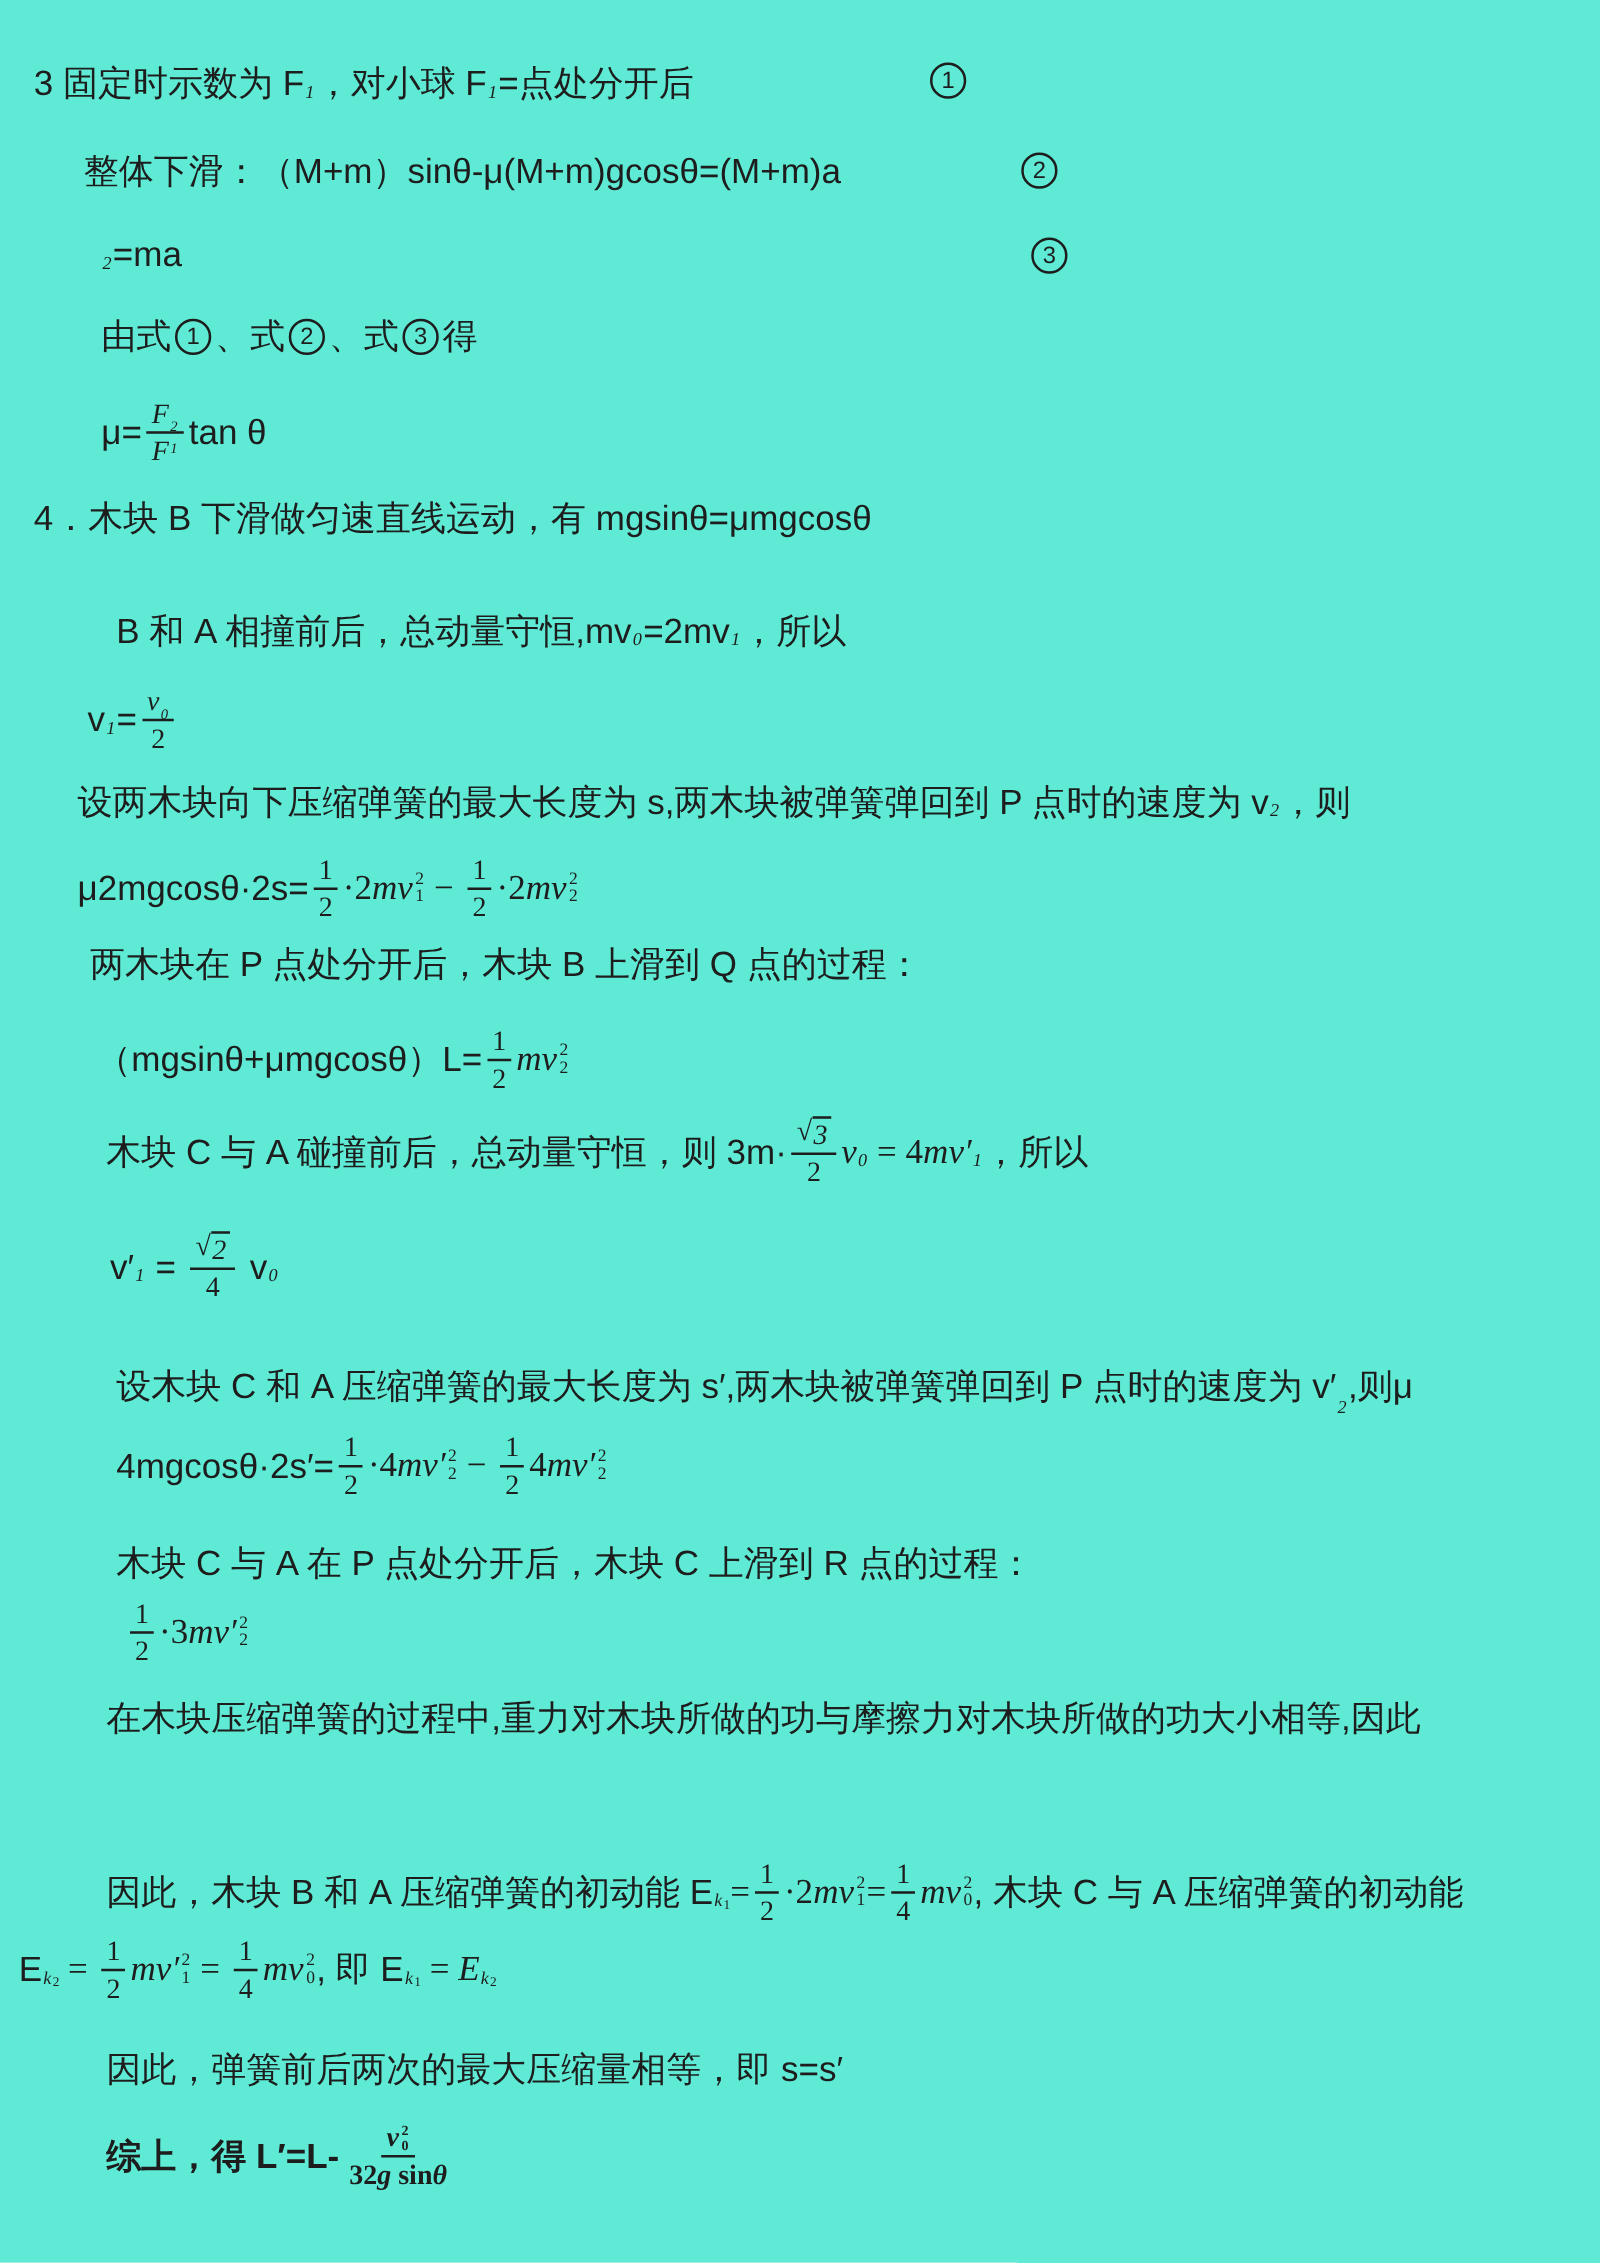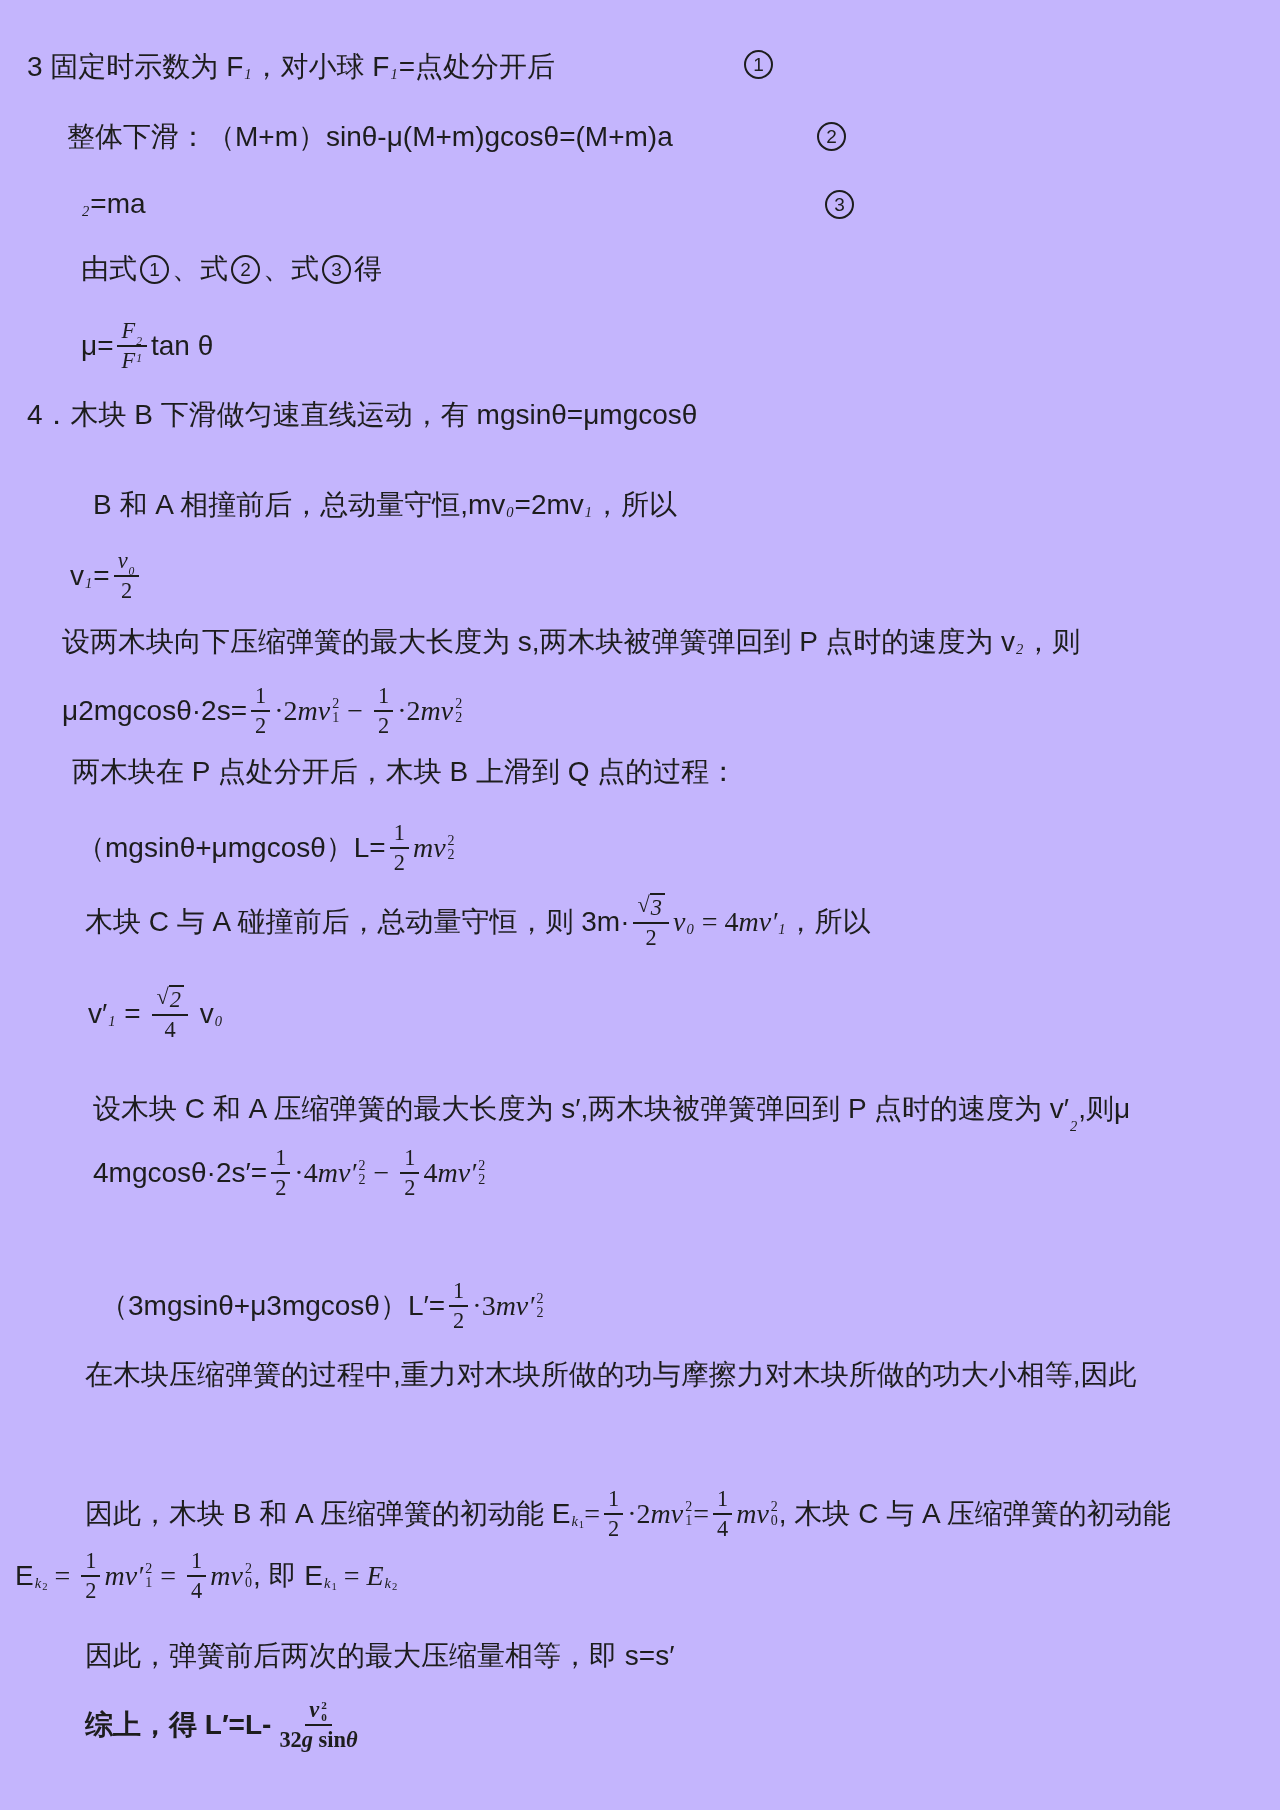--- a/index.html
+++ b/index.html
@@ -78,38 +78,39 @@
   .sqrt .rsign{font-style:normal;transform:translateY(-1px);}
   .sqrt .rad{
     border-top:2px solid #1d1d1d;
     font-style:italic;
     padding:0 3px 0 1px;
   }
 </style>
 </head>
 <body>
 
-<div id="page" style="width: 1280px; height: 1810px; background: #c4b5fd; color: rgb(29, 29, 29);">
+<div id="page" style="width: 1280px; height: 1810px; background: #5eead4; color: rgb(29, 29, 29);">
     <div class="line" style="left: 27px; top: 48px;"><span class="seg-txt">3 固定时示数为 F</span><span class="seg-sub">1</span><span class="seg-txt">，对小球 F</span><span class="seg-sub">1</span><span class="seg-txt">=点处分开后</span></div>
     <div class="line" style="left: 67px; top: 118px;"><span class="seg-txt">整体下滑：（M+m）sinθ-μ(M+m)gcosθ=(M+m)a</span></div>
     <div class="line" style="left: 81px; top: 188px;"><span class="seg-sub">2</span><span class="seg-txt">=ma</span></div>
     <div class="line" style="left: 81px; top: 250px;"><span class="seg-txt">由式</span><span class="seg-circ">1</span><span class="seg-txt">、式</span><span class="seg-circ">2</span><span class="seg-txt">、式</span><span class="seg-circ">3</span><span class="seg-txt">得</span></div>
     <div class="line" style="left: 81px; top: 318px;"><span class="seg-txt">μ=</span><span class="frac"><span class="fnum"><span class="seg-m">F</span><span class="seg-sub">2</span></span><span class="fden"><span class="seg-m">F</span><span class="seg-sub">1</span></span></span><span class="seg-txt">tan θ</span></div>
     <div class="line" style="left: 27px; top: 396px;"><span class="seg-txt">4．木块 B 下滑做匀速直线运动，有 mgsinθ=μmgcosθ</span></div>
     <div class="line" style="left: 93px; top: 486px;"><span class="seg-txt">B 和 A 相撞前后，总动量守恒,mv</span><span class="seg-sub">0</span><span class="seg-txt">=2mv</span><span class="seg-sub">1</span><span class="seg-txt">，所以</span></div>
     <div class="line" style="left: 70px; top: 548px;"><span class="seg-txt">v</span><span class="seg-sub">1</span><span class="seg-txt">=</span><span class="frac"><span class="fnum"><span class="seg-m">v</span><span class="seg-sub">0</span></span><span class="fden"><span class="seg-mr">2</span></span></span></div>
     <div class="line" style="left: 62px; top: 623px;"><span class="seg-txt">设两木块向下压缩弹簧的最大长度为 s,两木块被弹簧弹回到 P 点时的速度为 v</span><span class="seg-sub">2</span><span class="seg-txt">，则</span></div>
     <div class="line" style="left: 62px; top: 683px;"><span class="seg-txt">μ2mgcosθ·2s=</span><span class="frac"><span class="fnum"><span class="seg-mr">1</span></span><span class="fden"><span class="seg-mr">2</span></span></span><span class="seg-mr">·2</span><span class="seg-m">mv</span><span class="stack"><span>2</span><span>1</span></span><span class="seg-mr"> − </span><span class="frac"><span class="fnum"><span class="seg-mr">1</span></span><span class="fden"><span class="seg-mr">2</span></span></span><span class="seg-mr">·2</span><span class="seg-m">mv</span><span class="stack"><span>2</span><span>2</span></span></div>
     <div class="line" style="left: 72px; top: 753px;"><span class="seg-txt">两木块在 P 点处分开后，木块 B 上滑到 Q 点的过程：</span></div>
     <div class="line" style="left: 77px; top: 820px;"><span class="seg-txt">（mgsinθ+μmgcosθ）L=</span><span class="frac"><span class="fnum"><span class="seg-mr">1</span></span><span class="fden"><span class="seg-mr">2</span></span></span><span class="seg-m">mv</span><span class="stack"><span>2</span><span>2</span></span></div>
     <div class="line" style="left: 85px; top: 893px;"><span class="seg-txt">木块 C 与 A 碰撞前后，总动量守恒，则 3m·</span><span class="frac"><span class="fnum"><span class="sqrt"><span class="rsign">√</span><span class="rad">3</span></span></span><span class="fden"><span class="seg-mr">2</span></span></span><span class="seg-m">v</span><span class="seg-sub">0</span><span class="seg-mr"> = 4</span><span class="seg-m">mv′</span><span class="seg-sub">1</span><span class="seg-txt">，所以</span></div>
     <div class="line" style="left: 88px; top: 985px;"><span class="seg-txt">v′</span><span class="seg-sub">1</span><span class="seg-txt"> = </span><span class="frac"><span class="fnum"><span class="sqrt"><span class="rsign">√</span><span class="rad">2</span></span></span><span class="fden"><span class="seg-mr">4</span></span></span><span class="seg-txt"> v</span><span class="seg-sub">0</span></div>
     <div class="line" style="left: 93px; top: 1090px; align-items: flex-end;"><span class="seg-txt">设木块 C 和 A 压缩弹簧的最大长度为 s′,两木块被弹簧弹回到 P 点时的速度为 v′</span><span class="seg-sub">2</span><span class="seg-txt">,则μ</span></div>
     <div class="line" style="left: 93px; top: 1145px;"><span class="seg-txt">4mgcosθ·2s′=</span><span class="frac"><span class="fnum"><span class="seg-mr">1</span></span><span class="fden"><span class="seg-mr">2</span></span></span><span class="seg-mr">·4</span><span class="seg-m">mv′</span><span class="stack"><span>2</span><span>2</span></span><span class="seg-mr"> − </span><span class="frac"><span class="fnum"><span class="seg-mr">1</span></span><span class="fden"><span class="seg-mr">2</span></span></span><span class="seg-mr">4</span><span class="seg-m">mv′</span><span class="stack"><span>2</span><span>2</span></span></div>
-    <div class="line" style="left: 100px; top: 1278px;"><span class="seg-txt">（3mgsinθ+μ3mgcosθ）L′=</span><span class="frac"><span class="fnum"><span class="seg-mr">1</span></span><span class="fden"><span class="seg-mr">2</span></span></span><span class="seg-mr">·3</span><span class="seg-m">mv′</span><span class="stack"><span>2</span><span>2</span></span></div>
+    <div class="line" style="left: 93px; top: 1232px;"><span class="seg-txt">木块 C 与 A 在 P 点处分开后，木块 C 上滑到 R 点的过程：</span></div>
+    <div class="line" style="left: 100px; top: 1278px;"><span class="frac"><span class="fnum"><span class="seg-mr">1</span></span><span class="fden"><span class="seg-mr">2</span></span></span><span class="seg-mr">·3</span><span class="seg-m">mv′</span><span class="stack"><span>2</span><span>2</span></span></div>
     <div class="line" style="left: 85px; top: 1356px;"><span class="seg-txt">在木块压缩弹簧的过程中,重力对木块所做的功与摩擦力对木块所做的功大小相等,因此</span></div>
     <div class="line" style="left: 85px; top: 1486px;"><span class="seg-txt">因此，木块 B 和 A 压缩弹簧的初动能 E</span><span class="seg-sub">k</span><span class="seg-sub2">1</span><span class="seg-mr">=</span><span class="frac"><span class="fnum"><span class="seg-mr">1</span></span><span class="fden"><span class="seg-mr">2</span></span></span><span class="seg-mr">·2</span><span class="seg-m">mv</span><span class="stack"><span>2</span><span>1</span></span><span class="seg-mr">=</span><span class="frac"><span class="fnum"><span class="seg-mr">1</span></span><span class="fden"><span class="seg-mr">4</span></span></span><span class="seg-m">mv</span><span class="stack"><span>2</span><span>0</span></span><span class="seg-txt">, 木块 C 与 A 压缩弹簧的初动能</span></div>
     <div class="line" style="left: 15px; top: 1548px;"><span class="seg-txt">E</span><span class="seg-sub">k</span><span class="seg-sub2">2</span><span class="seg-mr"> = </span><span class="frac"><span class="fnum"><span class="seg-mr">1</span></span><span class="fden"><span class="seg-mr">2</span></span></span><span class="seg-m">mv′</span><span class="stack"><span>2</span><span>1</span></span><span class="seg-mr"> = </span><span class="frac"><span class="fnum"><span class="seg-mr">1</span></span><span class="fden"><span class="seg-mr">4</span></span></span><span class="seg-m">mv</span><span class="stack"><span>2</span><span>0</span></span><span class="seg-txt">, 即 E</span><span class="seg-sub">k</span><span class="seg-sub2">1</span><span class="seg-mr"> = </span><span class="seg-m">E</span><span class="seg-sub">k</span><span class="seg-sub2">2</span></div>
     <div class="line" style="left: 85px; top: 1637px;"><span class="seg-txt">因此，弹簧前后两次的最大压缩量相等，即 s=s′</span></div>
     <div class="line" style="left: 85px; top: 1697px; font-weight: bold;"><span class="seg-txt">综上，得 L′=L-</span><span class="frac"><span class="fnum"><span class="seg-m">v</span><span class="stack"><span>2</span><span>0</span></span></span><span class="fden"><span class="seg-mr">32</span><span class="seg-m">g</span><span class="seg-mr"> sin</span><span class="seg-m">θ</span></span></span></div>
     <span class="seg-circ circ-abs" style="left: 741px; top: 50px;">1</span>
     <span class="seg-circ circ-abs" style="left: 814px; top: 122px;">2</span>
     <span class="seg-circ circ-abs" style="left: 822px; top: 190px;">3</span>
   </div>
 

